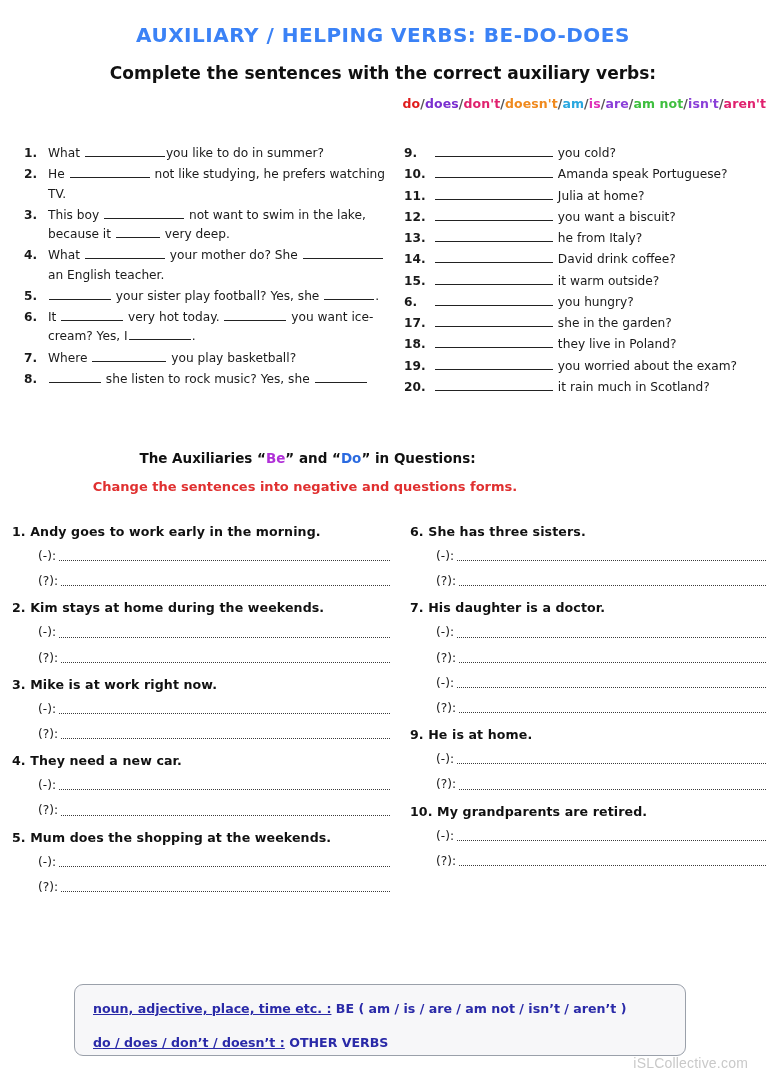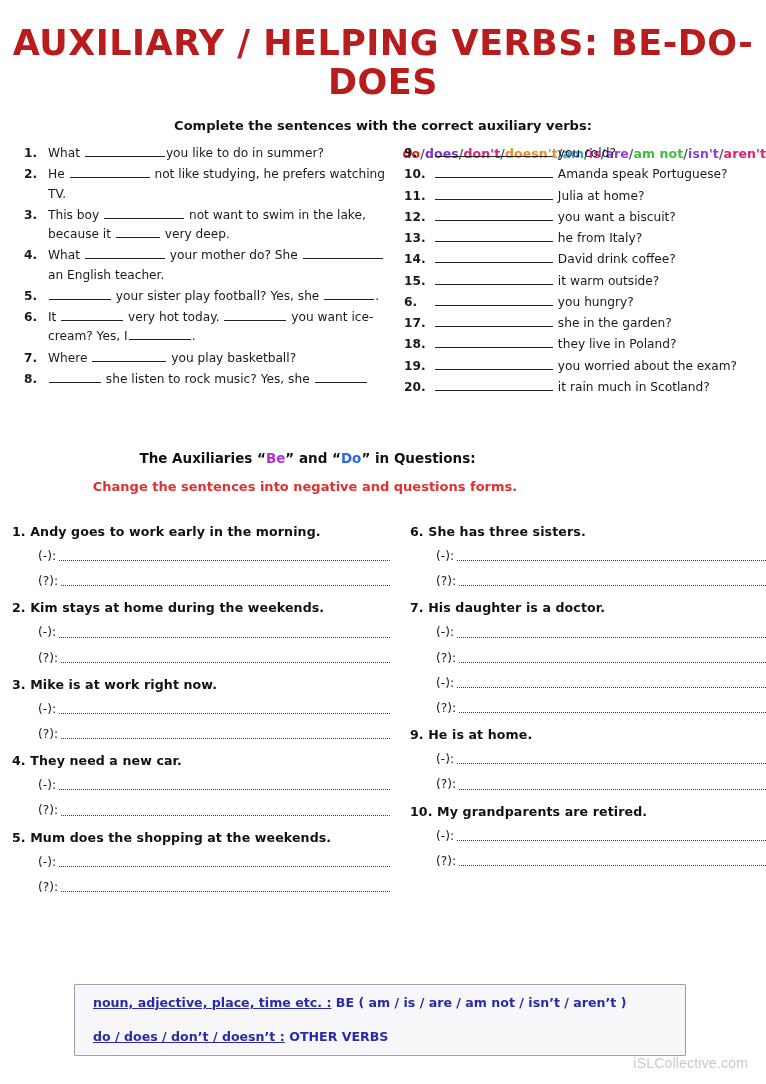--- a/index.html
+++ b/index.html
@@ -14,29 +14,29 @@
     font-family: "DejaVu Sans", sans-serif;
     color: #000000;
     overflow: hidden;
   }
 
   
   .title {
     text-align: center;
     font-family: "DejaVu Sans", sans-serif;
     font-weight: bold;
-    font-size: 35px;
+    font-size: 20px;
     letter-spacing: 0.5px;
-    color: #b91c1c;
+    color: #3b82f6;
     margin: 24px 0 0 0;
     line-height: 1.1;
   }
   .subtitle {
     text-align: center;
-    font-size: 13px;
+    font-size: 17px;
     font-weight: bold;
     color: #111111;
     margin-top: 17px;
   }
   .wordbank {
     text-align: right;
     font-size: 12.5px;
     font-weight: bold;
     margin-top: 13px;
     letter-spacing: 0.1px;
@@ -140,23 +140,23 @@
 
   
   .rulebox {
     position: absolute;
     left: 74px;
     top: 984px;
     width: 612px;
     height: 72px;
     box-sizing: border-box;
     border: 1.2px solid #9aa0aa;
-    border-radius: 1px;
+    border-radius: 9px;
     background: #f7f7f9;
-    padding: 10px 18px 0 18px;
+    padding: 16px 18px 0 18px;
     font-size: 12.6px;
     color: #2a2aa8;
     font-weight: bold;
   }
   .rulebox .line { margin-bottom: 19px; line-height: 1.2; }
   .rulebox .ul { text-decoration: underline; }
   .rulebox .plain { color: #2a2aa8; text-decoration: none; }
 
   
   .watermark {

